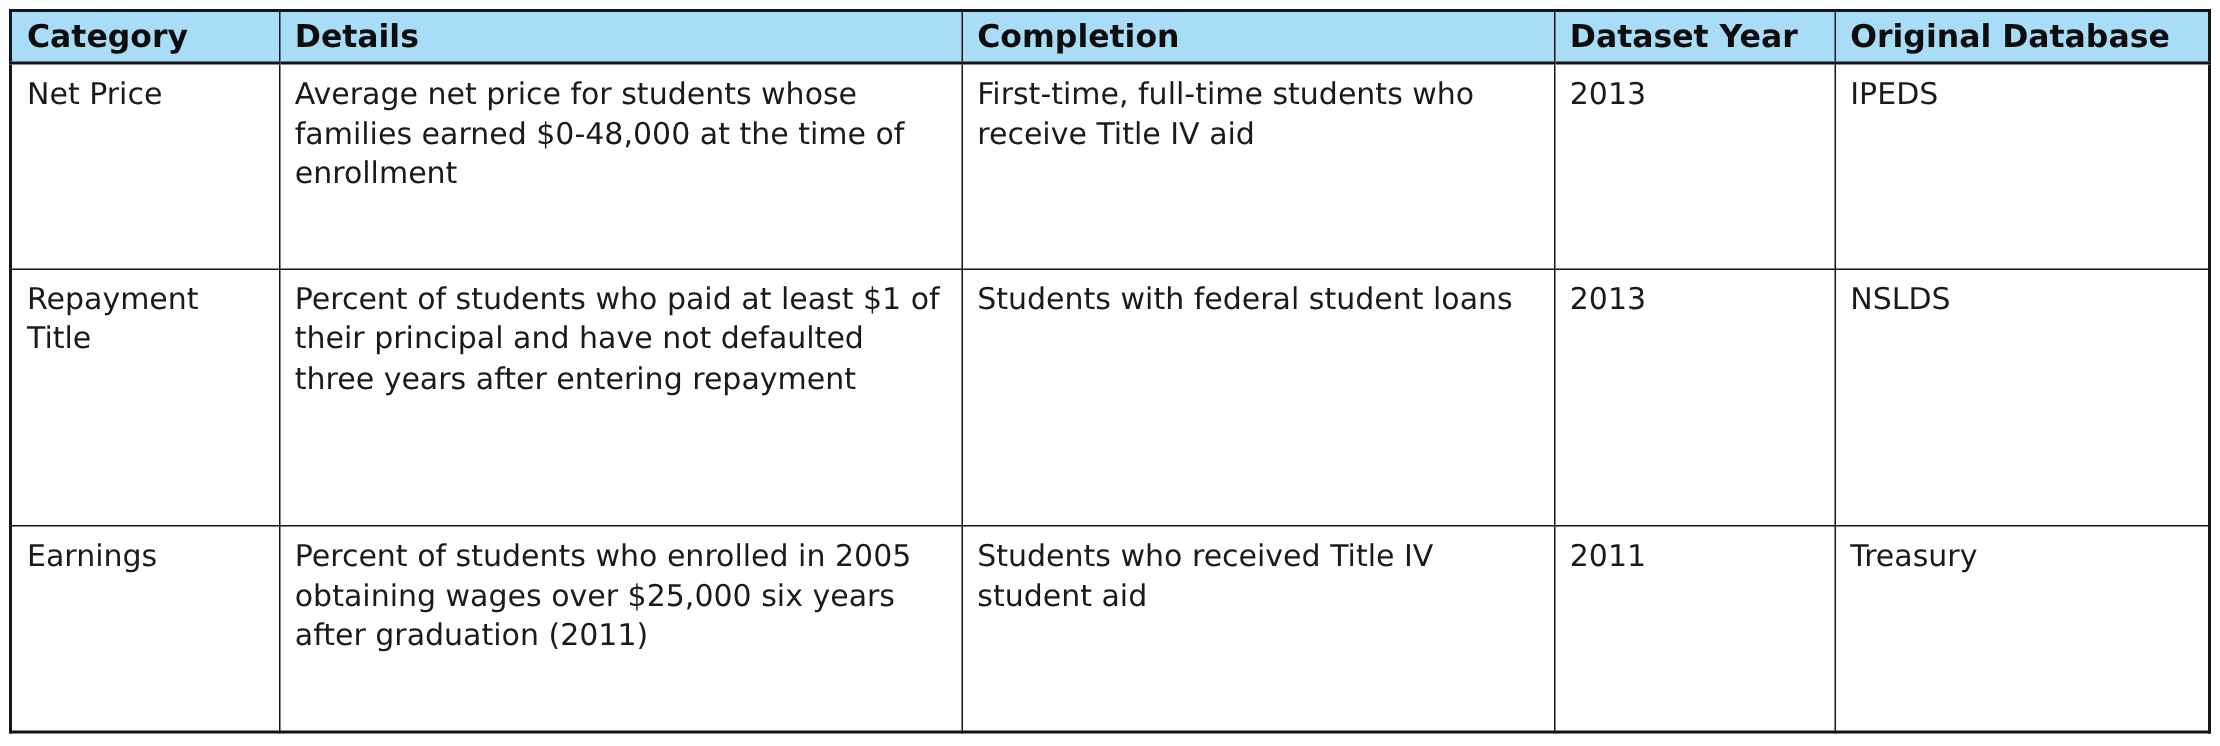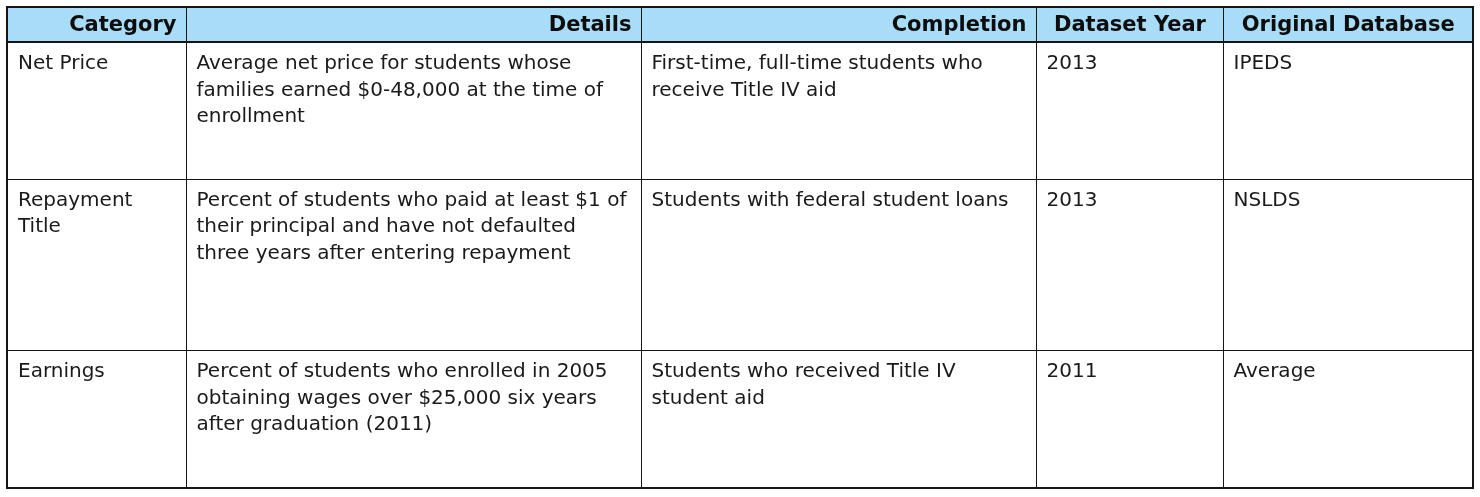--- a/index.html
+++ b/index.html
@@ -45,28 +45,28 @@
     padding: 6px 9px 6px 10px;
     box-sizing: border-box;
   }
 
   thead th {
     background: #a9ddf7;
     font-weight: bold;
     font-size: 21px;
     line-height: 25px;
     color: #0d0d0d;
-    text-align: right;
+    text-align: left;
     height: 33px;
     padding-top: 4px;
     padding-bottom: 4px;
     border-bottom: 2px solid #151515;
     white-space: nowrap;
   }
-  thead th.center { text-align: center; }
+  thead th.center { text-align: left; }
 
   tbody td {
     font-size: 20px;
     line-height: 26.5px;
     color: #1a1a1a;
     font-weight: 400;
     text-align: left;
   }
   tbody td.center { text-align: left; }
 
@@ -110,17 +110,17 @@
         <td>Percent of students who paid at least $1 of their principal and have not defaulted three years after entering repayment</td>
         <td>Students with federal student loans</td>
         <td class="center">2013</td>
         <td class="center">NSLDS</td>
       </tr>
       <tr class="r3">
         <td>Earnings</td>
         <td>Percent of students who enrolled in 2005 obtaining wages over $25,000 six years after graduation (2011)</td>
         <td>Students who received Title IV student aid</td>
         <td class="center">2011</td>
-        <td class="center">Average</td>
+        <td class="center">Treasury</td>
       </tr>
     </tbody>
   </table>
 </div>
 
 </body></html>

